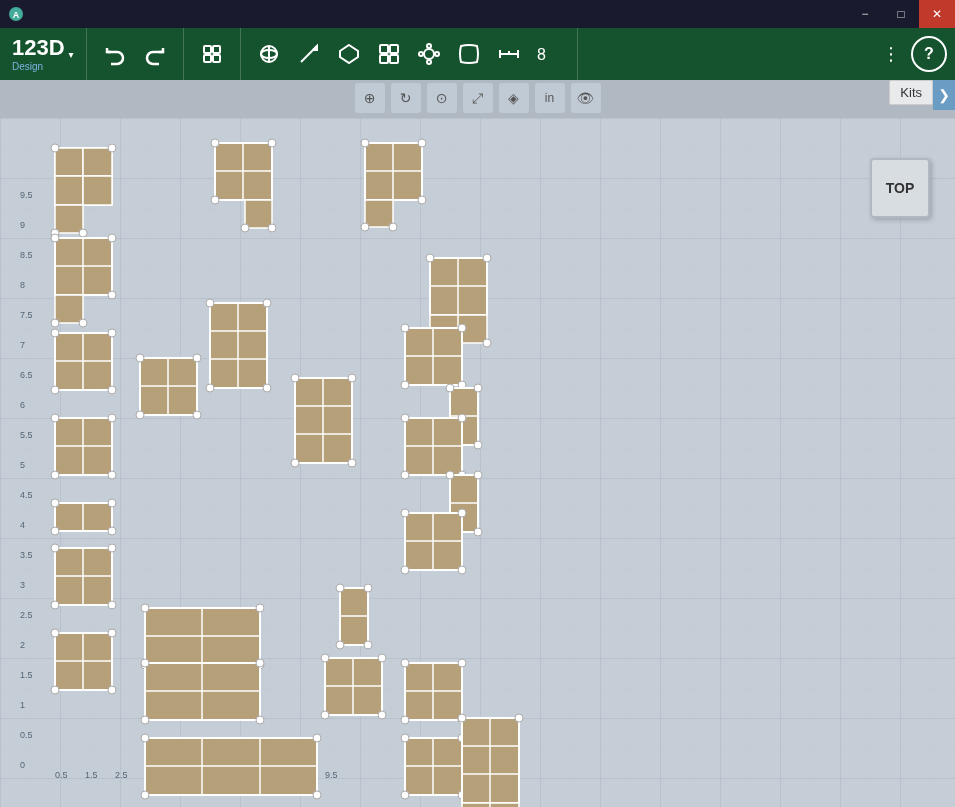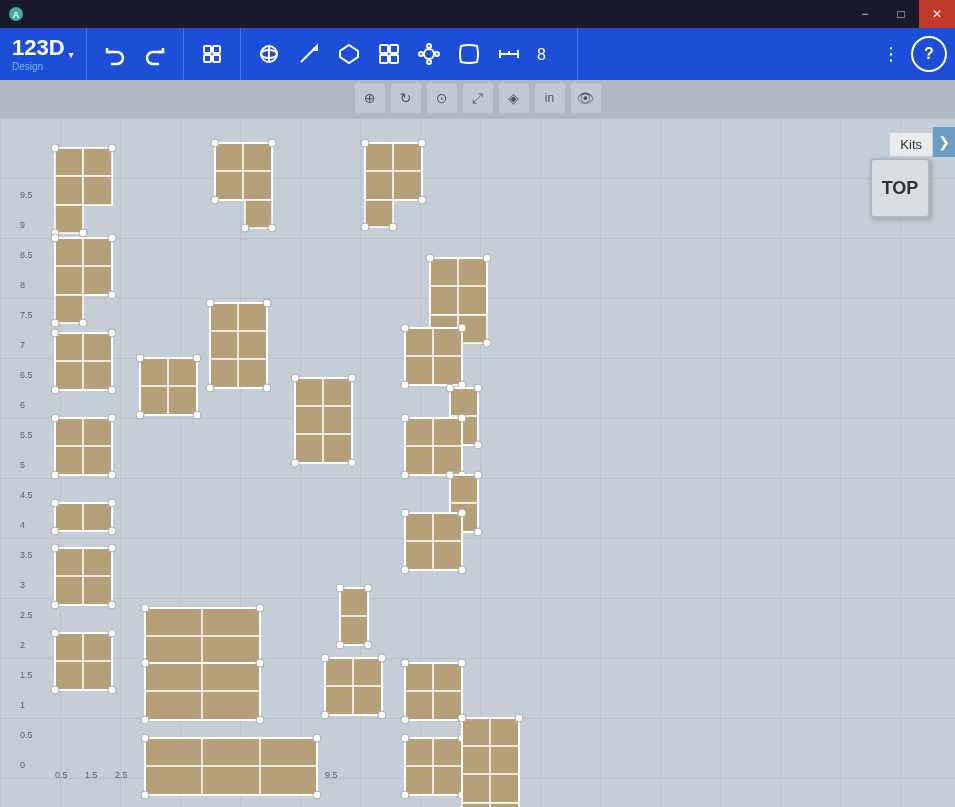--- a/index.html
+++ b/index.html
@@ -14,21 +14,21 @@
     #title-bar .title { color: #ccc; font-size: 12px; flex: 1; text-align: center; }
     #title-bar .win-controls { display: flex; }
     #title-bar .win-btn {
       width: 36px; height: 28px; display: flex; align-items: center; justify-content: center;
       cursor: pointer; color: #ccc; font-size: 12px;
     }
     #title-bar .win-btn.close { background: #c0392b; color: white; }
 
     
     #main-toolbar {
-      width: 100%; height: 52px; background: #1d4ed8;
+      width: 100%; height: 52px; background: #14532d;
       display: flex; align-items: center;
       position: absolute; top: 28px; left: 0; z-index: 99;
     }
     .logo-area {
       display: flex; align-items: center; padding: 0 12px;
       border-right: 1px solid rgba(255,255,255,0.2);
       height: 100%;
     }
     .logo-text { color: white; font-size: 22px; font-weight: bold; line-height: 1; }
     .logo-sub { color: #7eb3e0; font-size: 10px; margin-top: 2px; }
@@ -62,40 +62,40 @@
     }
     .sec-btn {
       width: 30px; height: 30px; display: flex; align-items: center; justify-content: center;
       cursor: pointer; color: #555; font-size: 14px; margin: 0 3px;
       background: rgba(200,210,220,0.7); border-radius: 3px;
     }
 
     
     #kits-panel {
       position: absolute; top: 80px; right: 0; z-index: 99;
-      display: flex; align-items: flex-end; margin-top: 47px;
+      display: flex; align-items: flex-start;
     }
     #kits-btn {
       background: #e8eaec; border: 1px solid #ccc;
       padding: 4px 10px; cursor: pointer; font-size: 13px; color: #333;
       border-radius: 2px;
     }
     #kits-arrow {
       width: 22px; height: 30px; background: #6a9cc4;
       display: flex; align-items: center; justify-content: center;
       cursor: pointer; color: white; font-size: 14px;
     }
 
     
     #top-btn {
       position: absolute; top: 158px; right: 25px; z-index: 99;
       width: 60px; height: 60px; background: #d8dde2;
       border: 2px solid #b0b8c1; border-radius: 4px;
       display: flex; align-items: center; justify-content: center;
-      cursor: pointer; font-size: 18px; font-weight: bold; color: #333;
+      cursor: pointer; font-size: 14px; font-weight: bold; color: #333;
       box-shadow: 2px 2px 5px rgba(0,0,0,0.2);
     }
 
     
     #canvas {
       position: absolute; top: 118px; left: 0; right: 0; bottom: 0;
       background: #c5cdd6;
       overflow: hidden;
     }
 

